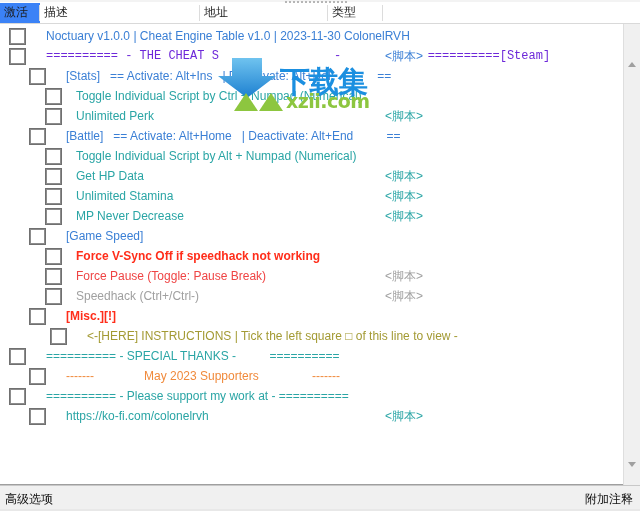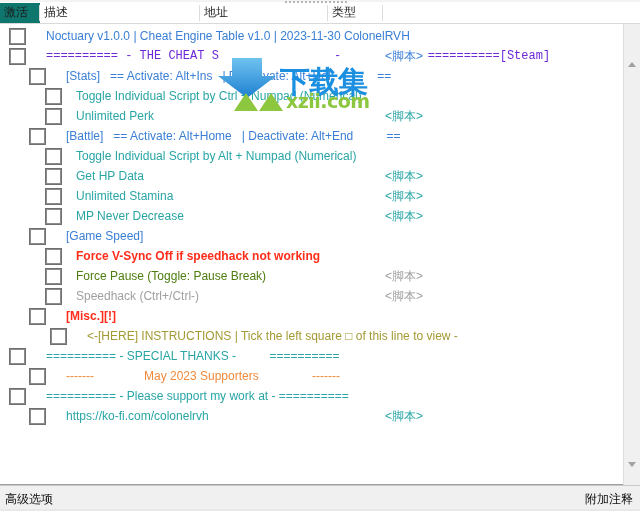--- a/index.html
+++ b/index.html
@@ -34,21 +34,21 @@
     font-size: 12px;
     color: #1c1c1c;
     line-height: 19px;
     padding-left: 4px;
     white-space: nowrap;
   }
   .col-head .sep {
     position:absolute; right:0; top:2px; bottom:2px; width:1px;
     background:#dcdcdc;
   }
-  #col-activate { left: 0px;   width: 40px; background:#0f766e; }
+  #col-activate { left: 0px;   width: 40px; background:#3b82f6; }
   #col-desc     { left: 40px;  width: 160px; }
   #col-addr     { left: 200px; width: 128px; }
   #col-type     { left: 328px; width: 55px; }
   #col-value    { left: 383px; width: 230px; }
 
   
   #drag-dots {
     position:absolute; left:284px; top:0px; width:64px; height:4px;
     background-image: radial-gradient(#b6b6b6 40%, transparent 41%);
     background-size: 4px 4px;
@@ -275,21 +275,21 @@
         <div class="row lvl3" style="top: 222px;">
           <span class="chk">
             <span class="chk-box-inner"></span>
           </span>
           <span class="row-label bold" style="color: rgb(255, 45, 26);">Force V-Sync Off if speedhack not working</span>
         </div>
         <div class="row lvl3" style="top: 242px;">
           <span class="chk">
             <span class="chk-box-inner"></span>
           </span>
-          <span class="row-label" style="color: #4d7c0f;">Force Pause (Toggle: Pause Break)</span>
+          <span class="row-label" style="color: #ef4444;">Force Pause (Toggle: Pause Break)</span>
           <span class="row-type" style="color: rgb(160, 160, 160);">&lt;脚本&gt;</span>
         </div>
         <div class="row lvl3" style="top: 262px;">
           <span class="chk">
             <span class="chk-box-inner"></span>
           </span>
           <span class="row-label" style="color: rgb(160, 160, 160);">Speedhack (Ctrl+/Ctrl-)</span>
           <span class="row-type" style="color: rgb(160, 160, 160);">&lt;脚本&gt;</span>
         </div>
         <div class="row lvl2" style="top: 282px;">

